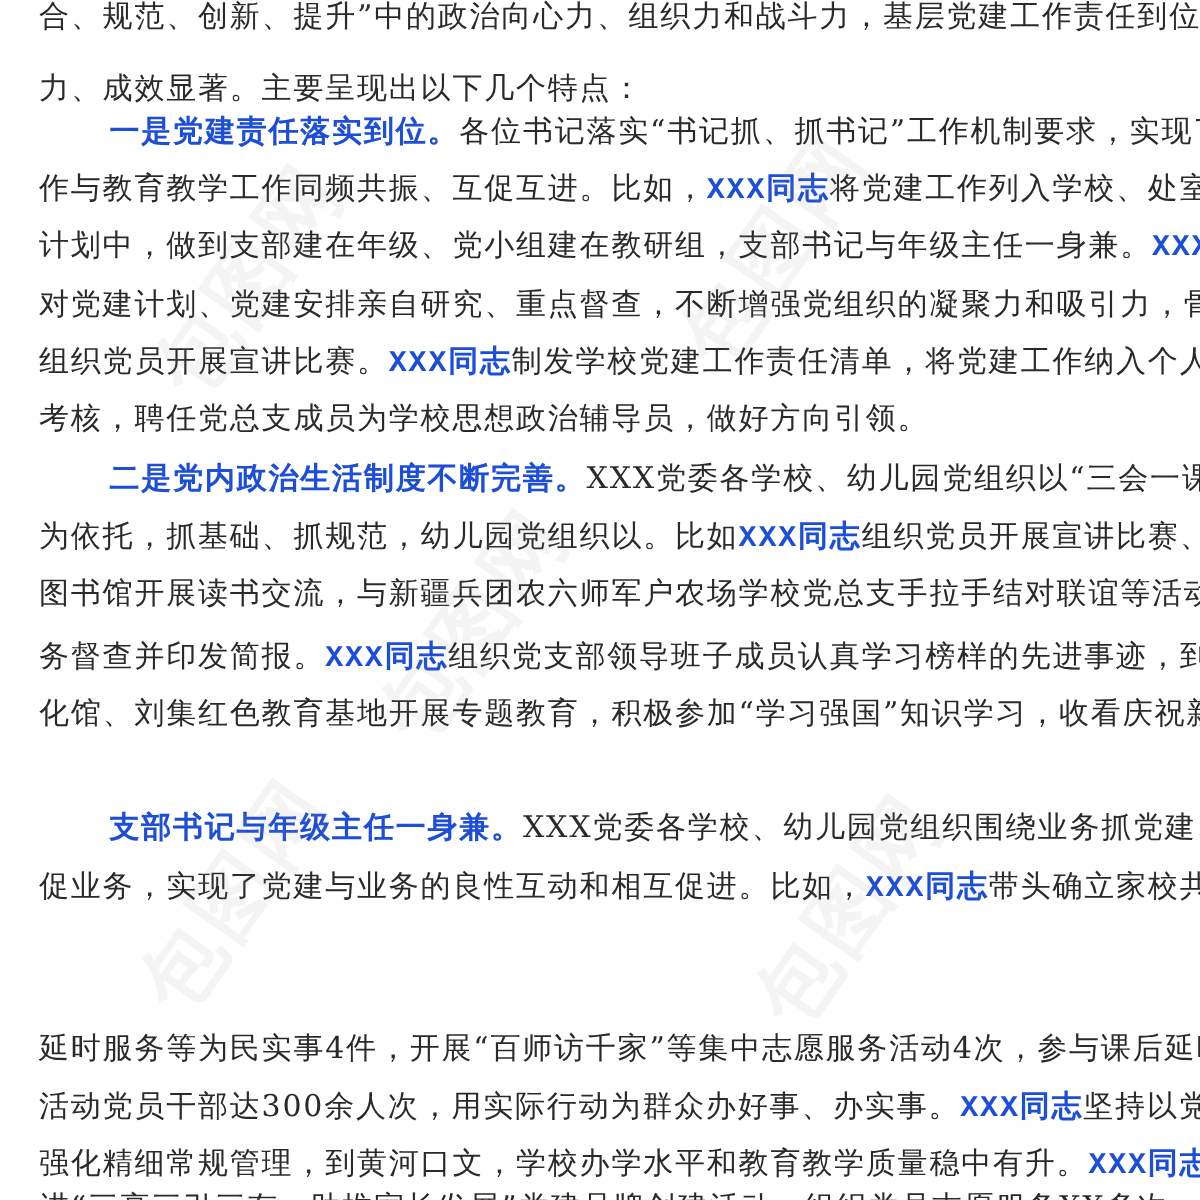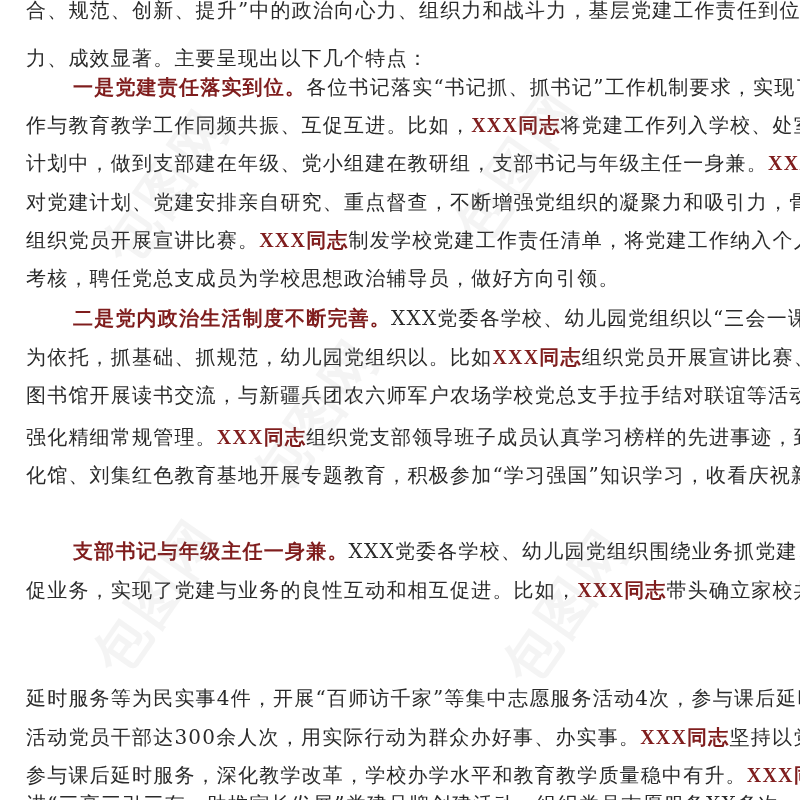--- a/index.html
+++ b/index.html
@@ -37,22 +37,22 @@
     }
     .line.last {
       text-align-last: left;
     }
     .line.indent {
       left: 73px;
       width: 705px;
     }
     .b {
       font-weight: bold;
-      font-family: Liberation Serif, serif;
-      color: #7f1d1d;
+      font-family: Liberation Mono, monospace;
+      color: #1d4ed8;
     }
     .watermark {
       position: absolute;
       font-family: "DejaVu Sans", sans-serif;
       font-size: 54px;
       color: rgba(150,150,150,0.10);
       transform: rotate(-55deg);
       letter-spacing: 4px;
       pointer-events: none;
       white-space: nowrap;
@@ -67,29 +67,29 @@
     <div class="line last" style="top: 43px;"><span>力、成效显著。主要呈现出以下几个特点：</span></div>
     <div class="line indent" style="top: 72px;"><span class="b">一是党建责任落实到位。</span><span>各位书记落实“书记抓、抓书记”工作机制要求，实现了党建工</span></div>
     <div class="line" style="top: 110px;"><span>作与教育教学工作同频共振、互促互进。比如，</span><span class="b">XXX同志</span><span>将党建工作列入学校、处室年级工作</span></div>
     <div class="line" style="top: 148px;"><span>计划中，做到支部建在年级、党小组建在教研组，支部书记与年级主任一身兼。</span><span class="b">XXX同志</span></div>
     <div class="line" style="top: 187px;"><span>对党建计划、党建安排亲自研究、重点督查，不断增强党组织的凝聚力和吸引力，骨干教师要</span></div>
     <div class="line" style="top: 225px;"><span>组织党员开展宣讲比赛。</span><span class="b">XXX同志</span><span>制发学校党建工作责任清单，将党建工作纳入个人绩效目标</span></div>
     <div class="line last" style="top: 263px;"><span>考核，聘任党总支成员为学校思想政治辅导员，做好方向引领。</span></div>
     <div class="line indent" style="top: 303px;"><span class="b">二是党内政治生活制度不断完善。</span><span>XXX党委各学校、幼儿园党组织以“三会一课”等制度</span></div>
     <div class="line" style="top: 342px;"><span>为依托，抓基础、抓规范，幼儿园党组织以。比如</span><span class="b">XXX同志</span><span>组织党员开展宣讲比赛、赴市党建</span></div>
     <div class="line" style="top: 380px;"><span>图书馆开展读书交流，与新疆兵团农六师军户农场学校党总支手拉手结对联谊等活动，开展党</span></div>
-    <div class="line" style="top: 422px;"><span>强化精细常规管理。</span><span class="b">XXX同志</span><span>组织党支部领导班子成员认真学习榜样的先进事迹，到黄河口文</span></div>
+    <div class="line" style="top: 422px;"><span>务督查并印发简报。</span><span class="b">XXX同志</span><span>组织党支部领导班子成员认真学习榜样的先进事迹，到黄河口文</span></div>
     <div class="line" style="top: 460px;"><span>化馆、刘集红色教育基地开展专题教育，积极参加“学习强国”知识学习，收看庆祝新中国成</span></div>
     <div class="line indent" style="top: 536px;"><span class="b">支部书记与年级主任一身兼。</span><span>XXX党委各学校、幼儿园党组织围绕业务抓党建、抓好党建</span></div>
     <div class="line last" style="top: 575px;"><span>促业务，实现了党建与业务的良性互动和相互促进。比如，</span><span class="b">XXX同志</span><span>带头确立家校共育、课后</span></div>
   </div>
 <div class="page page-2" id="page2">
     <div class="line" style="top: 43px;"><span>延时服务等为民实事4件，开展“百师访千家”等集中志愿服务活动4次，参与课后延时服务</span></div>
     <div class="line" style="top: 82px;"><span>活动党员干部达300余人次，用实际行动为群众办好事、办实事。</span><span class="b">XXX同志</span><span>坚持以党建促发展，</span></div>
-    <div class="line" style="top: 120px;"><span>参与课后延时服务，深化教学改革，学校办学水平和教育教学质量稳中有升。</span><span class="b">XXX同志</span></div>
+    <div class="line" style="top: 120px;"><span>强化精细常规管理，到黄河口文，学校办学水平和教育教学质量稳中有升。</span><span class="b">XXX同志</span></div>
     <div class="line" style="top: 149px;"><span>进“三亮三引三有，助推家长发展”党建品牌创建活动，组织党员志愿服务XX多次，使党员</span></div>
   </div>
 <div id="wm-layer">
     <div class="watermark" style="left: 80px; top: 150px;">包图网</div>
     <div class="watermark" style="left: 430px; top: 130px;">包图网</div>
     <div class="watermark" style="left: 230px; top: 380px;">包图网</div>
     <div class="watermark" style="left: 70px; top: 560px;">包图网</div>
     <div class="watermark" style="left: 480px; top: 570px;">包图网</div>
   </div>
 

